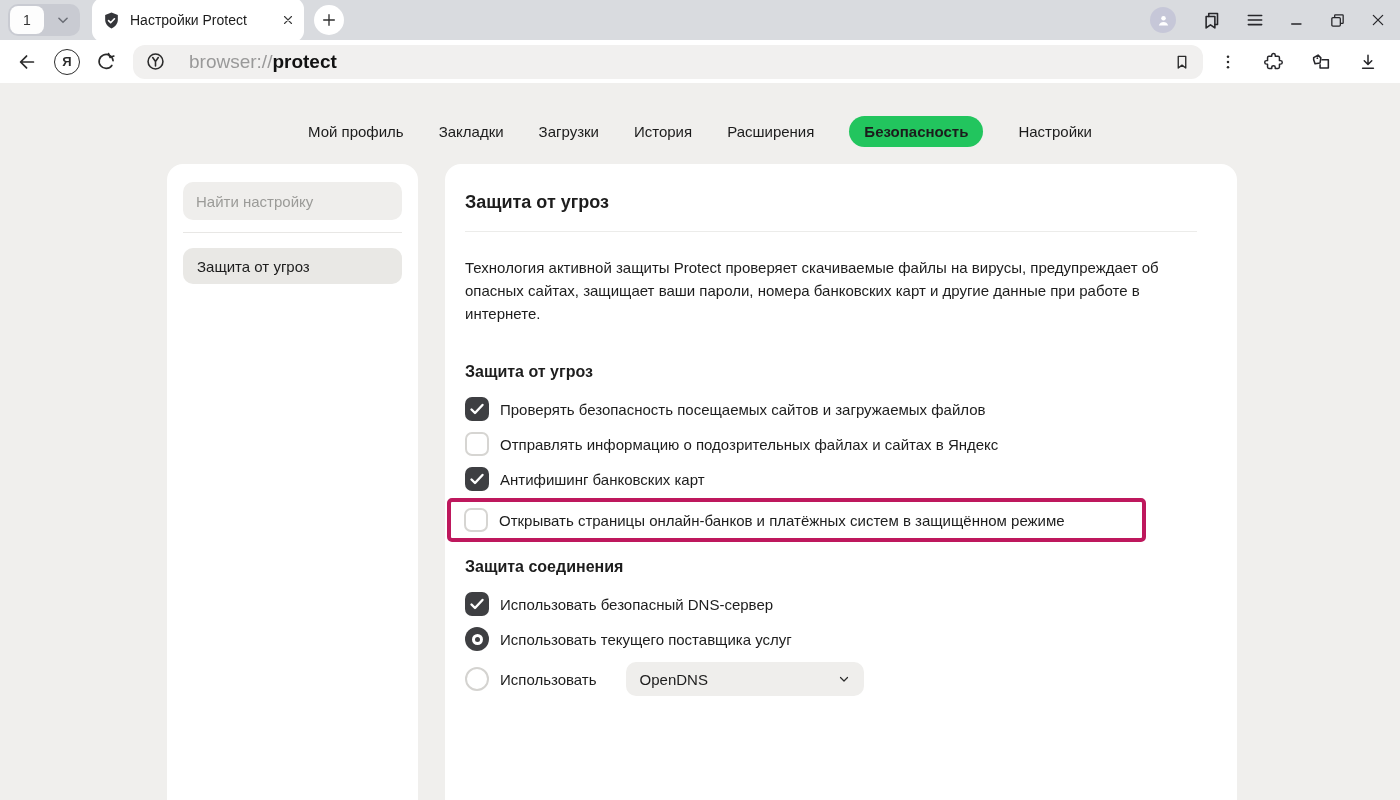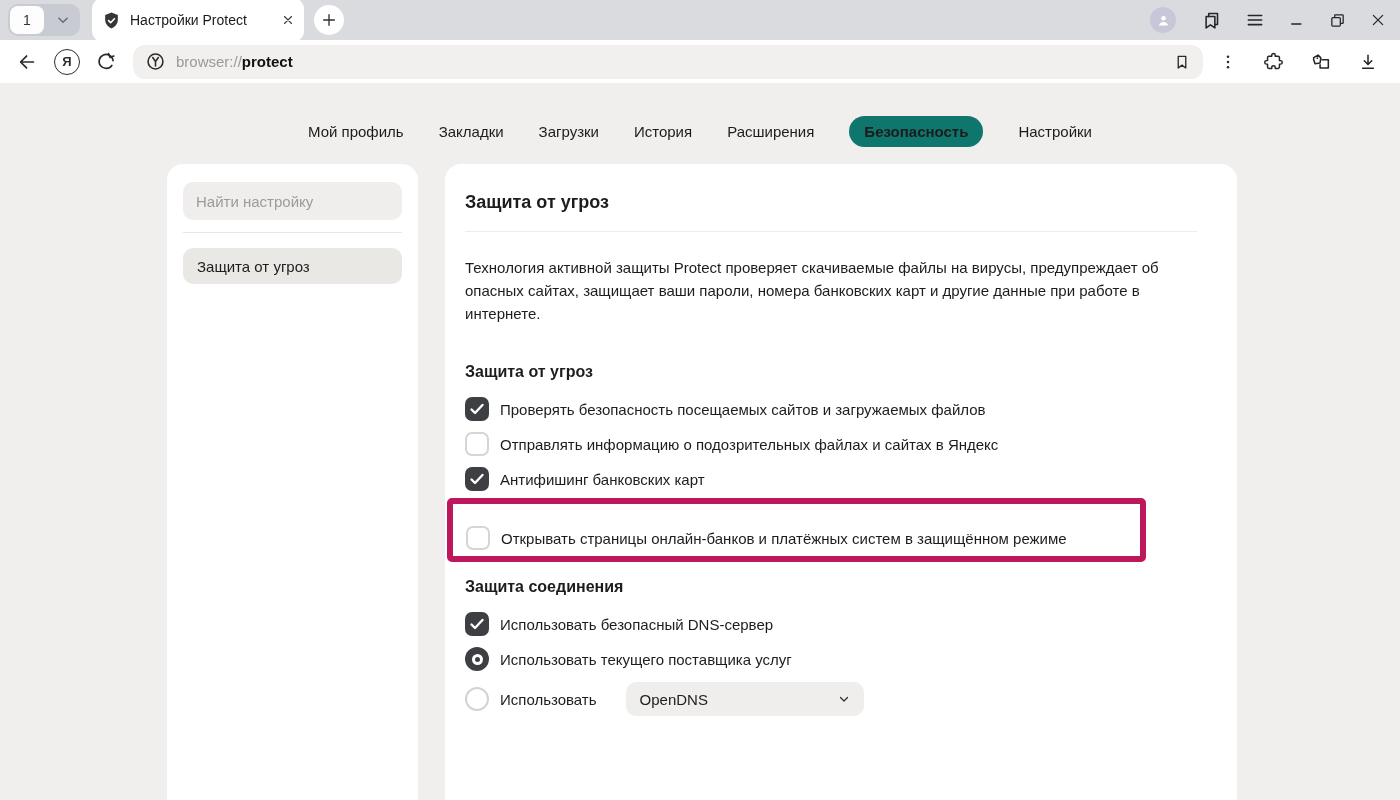--- a/index.html
+++ b/index.html
@@ -18,31 +18,31 @@
   .tab-title { flex:1; font-size:14px; color:#1b1b1b; white-space:nowrap; overflow:hidden; }
   .icon-btn { display:flex; align-items:center; justify-content:center; cursor:pointer; background:none; border:none; }
   .newtab { width:30px; height:30px; margin-left:10px; background:#fff; border-radius:50%; }
   .tabbar-right { margin-left:auto; display:flex; align-items:center; gap:24px; }
   .avatar { width:26px; height:26px; border-radius:50%; background:#c6c7d8; display:flex; align-items:center; justify-content:center; }
 
   
   .toolbar { height:43px; background:#fff; display:flex; align-items:center; padding:0 16px; gap:16px; }
   .addressbar { flex:1; height:34px; background:#f1f0ef; border-radius:12px; display:flex;
                 align-items:center; padding:0 12px; gap:10px; }
-  .url { font-size:15px; flex:1; }
+  .url { font-size:19px; flex:1;margin-left:13px; }
   .url .scheme { color:#999; }
   .url .host { color:#111; font-weight:600; }
   .toolbar-right { display:flex; align-items:center; gap:26px; padding-right:6px; }
 
   
   .page { position:relative; height:717px; background:#f0efed; overflow:hidden; }
   .navtabs { position:absolute; top:33px; left:0; width:100%; display:flex; justify-content:center;
              align-items:center; gap:35px; font-size:15px; }
   .navtab { color:#1c1c1c; cursor:pointer; padding:6px 0; white-space:nowrap; }
-  .navtab.active { background:#0f766e; border-radius:17px; padding:7px 15px; font-weight:700; }
+  .navtab.active { background:#22c55e; border-radius:17px; padding:7px 15px; font-weight:700; }
 
   
   .sidebar { position:absolute; left:167px; top:81px; width:251px; bottom:0; background:#fff;
              border-radius:16px 16px 0 0; padding:18px 16px 0 16px; }
   .search-input { width:100%; height:38px; background:#efeeec; border:none; border-radius:10px;
                   padding:0 13px; font-size:15px; font-family:inherit; color:#1d1d1d; outline:none; }
   .search-input::placeholder { color:#9b9b98; }
   .side-divider { border:none; border-top:1px solid #e8e7e5; margin:12px 0 15px 0; }
   .side-item { height:36px; background:#e9e8e5; border-radius:10px; display:flex; align-items:center;
                padding:0 14px; font-size:15px; cursor:pointer; }
@@ -60,22 +60,22 @@
   .cbx { flex:0 0 24px; width:24px; height:24px; border-radius:7px; position:relative; }
   .cbx.on { background:#3e3f42; }
   .cbx.off { background:#fff; border:2px solid #d6d5d2; }
   .rad { flex:0 0 24px; width:24px; height:24px; border-radius:50%; position:relative; }
   .rad.on { background:#3e3f42; }
   .rad.on::after { content:""; position:absolute; left:6.5px; top:6.5px; width:11px; height:11px;
                    border-radius:50%; background:#fff; }
   .rad.on::before { content:""; position:absolute; left:9.5px; top:9.5px; width:5px; height:5px;
                     border-radius:50%; background:#3e3f42; z-index:1; }
   .rad.off { background:#fff; border:2px solid #d4d3d0; }
-  .hl-box { margin:-4px 0 0 -18px; width:699px; border:6px solid #be185d; border-radius:5px;
-            padding:22px 12px 6px 13px; }
+  .hl-box { margin:-4px 0 0 -18px; width:699px; border:4px solid #be185d; border-radius:5px;
+            padding:6px 12px 6px 13px; }
   .hl-box .opt-row { margin-bottom:0; }
   .dropdown { margin-left:18px; width:238px; height:34px; background:#efeeec; border-radius:10px;
               display:flex; align-items:center; justify-content:space-between; padding:8px 14px;
               font-size:15px; cursor:pointer; }
   .row-dd { height:34px; }
 
   svg { display:block; }
   .yacircle { width:26px; height:26px; border:1.8px solid #2c2c2c; border-radius:50%;
               display:flex; align-items:center; justify-content:center;
               font-size:13px; font-weight:700; color:#2c2c2c; }

